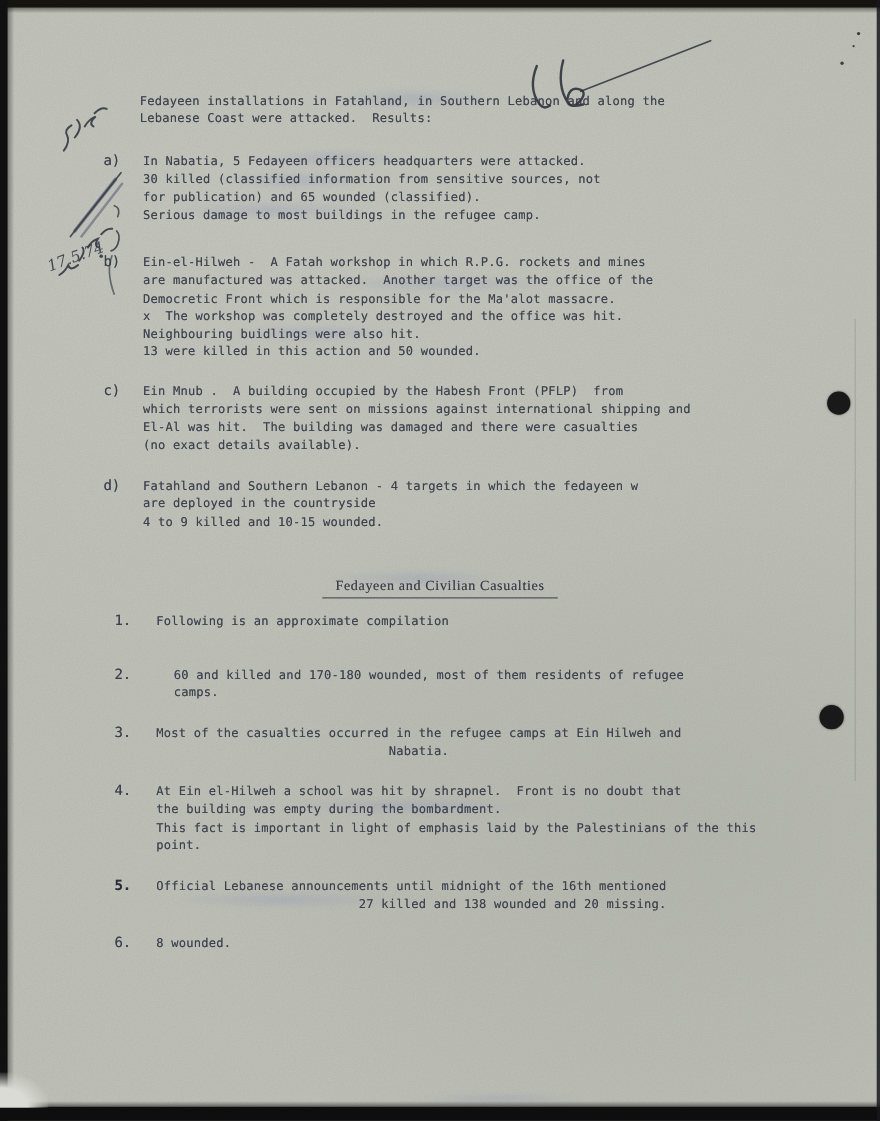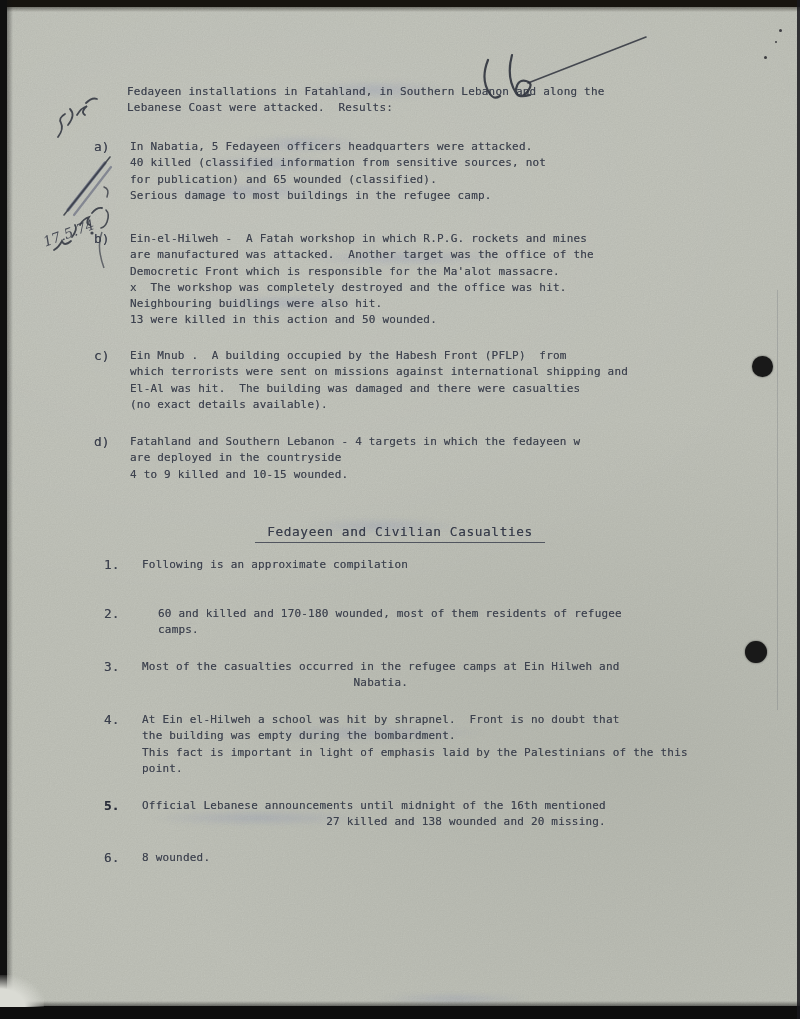--- a/index.html
+++ b/index.html
@@ -18,20 +18,21 @@
   
   .tblock{position:absolute;color:rgba(58,63,76,0.95);font-size:11px;letter-spacing:0.2px;}
   .tline{white-space:pre;line-height:16.3px;text-shadow:0 0 0.6px rgba(45,50,65,0.55);}
   .tlabel{position:absolute;color:rgba(55,60,74,0.95);font-size:12.8px;text-shadow:0 0 0.6px rgba(45,50,65,0.55);}
   .tlabel.bold{font-weight:bold;color:rgba(40,44,56,0.98);}
   .heading-wrap{position:absolute;left:0;top:521px;width:100%;text-align:center;}
   .heading{
     display:inline-block;color:rgba(55,60,74,0.97);font-size:12.8px;letter-spacing:0.6px;
     border-bottom:1.4px solid rgba(62,67,80,0.85);padding:0 12px 3px 12px;white-space:pre;
     text-shadow:0 0 0.6px rgba(45,50,65,0.6);
+    font-family:Liberation Serif, serif;
   }
   
   .edge{position:absolute;pointer-events:none;}
   .edge-top{left:0;top:0;width:100%;height:7px;background:#17140f;}
   .edge-top-fade{left:0;top:7px;width:100%;height:5px;background:linear-gradient(to bottom,rgba(25,22,16,0.45),rgba(0,0,0,0));}
   .edge-left{left:0;top:0;width:7px;height:100%;background:#101010;}
   .edge-left-fade{left:7px;top:0;width:6px;height:100%;background:linear-gradient(to right,rgba(18,18,18,0.40),rgba(0,0,0,0));}
   .edge-bottom{left:0;bottom:0;width:100%;height:13px;background:#0e0e0e;}
   .edge-bottom-fade{left:0;bottom:13px;width:100%;height:5px;background:linear-gradient(to top,rgba(15,15,15,0.5),rgba(0,0,0,0));}
   .edge-right{right:0;top:0;width:3px;height:100%;background:rgba(24,24,28,0.85);}
@@ -73,21 +74,21 @@
   <div class="smudge" style="left:380px;top:993px;width:150px;height:12px;"></div>
 
   <div class="tblock" style="left:127px;top:84px;">
     <div class="tline">Fedayeen installations in Fatahland, in Southern Lebanon and along the</div>
     <div class="tline">Lebanese Coast were attacked.  Results:</div>
   </div>
 
   <div class="tlabel" style="left:94px;top:139px;">a)</div>
   <div class="tblock" style="left:130px;top:139px;">
     <div class="tline">In Nabatia, 5 Fedayeen officers headquarters were attacked.</div>
-    <div class="tline">40 killed (classified information from sensitive sources, not</div>
+    <div class="tline">30 killed (classified information from sensitive sources, not</div>
     <div class="tline">for publication) and 65 wounded (classified).</div>
     <div class="tline">Serious damage to most buildings in the refugee camp.</div>
   </div>
 
   <div class="tlabel" style="left:94px;top:231px;">b)</div>
   <div class="tblock" style="left:130px;top:231px;">
     <div class="tline">Ein-el-Hilweh -  A Fatah workshop in which R.P.G. rockets and mines</div>
     <div class="tline">are manufactured was attacked.  Another target was the office of the</div>
     <div class="tline">Democretic Front which is responsible for the Ma'alot massacre.</div>
     <div class="tline">x  The workshop was completely destroyed and the office was hit.</div>

